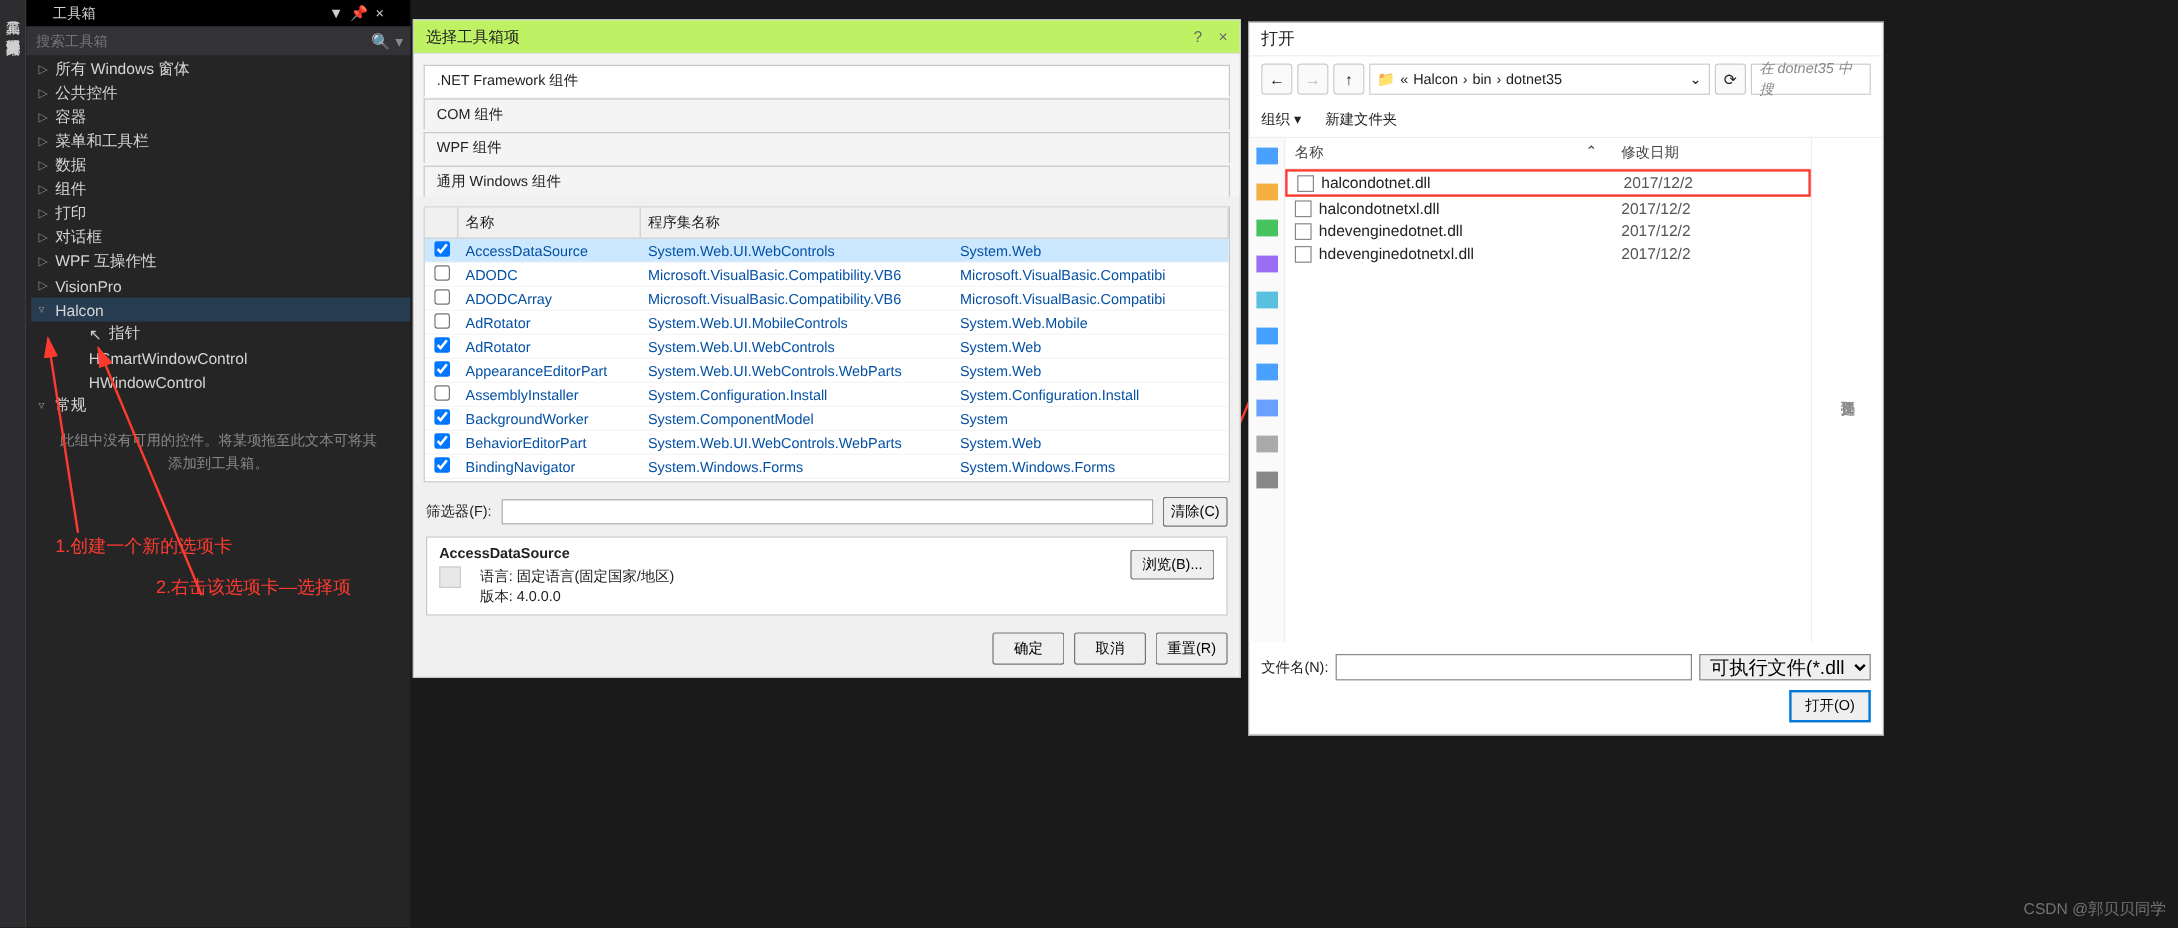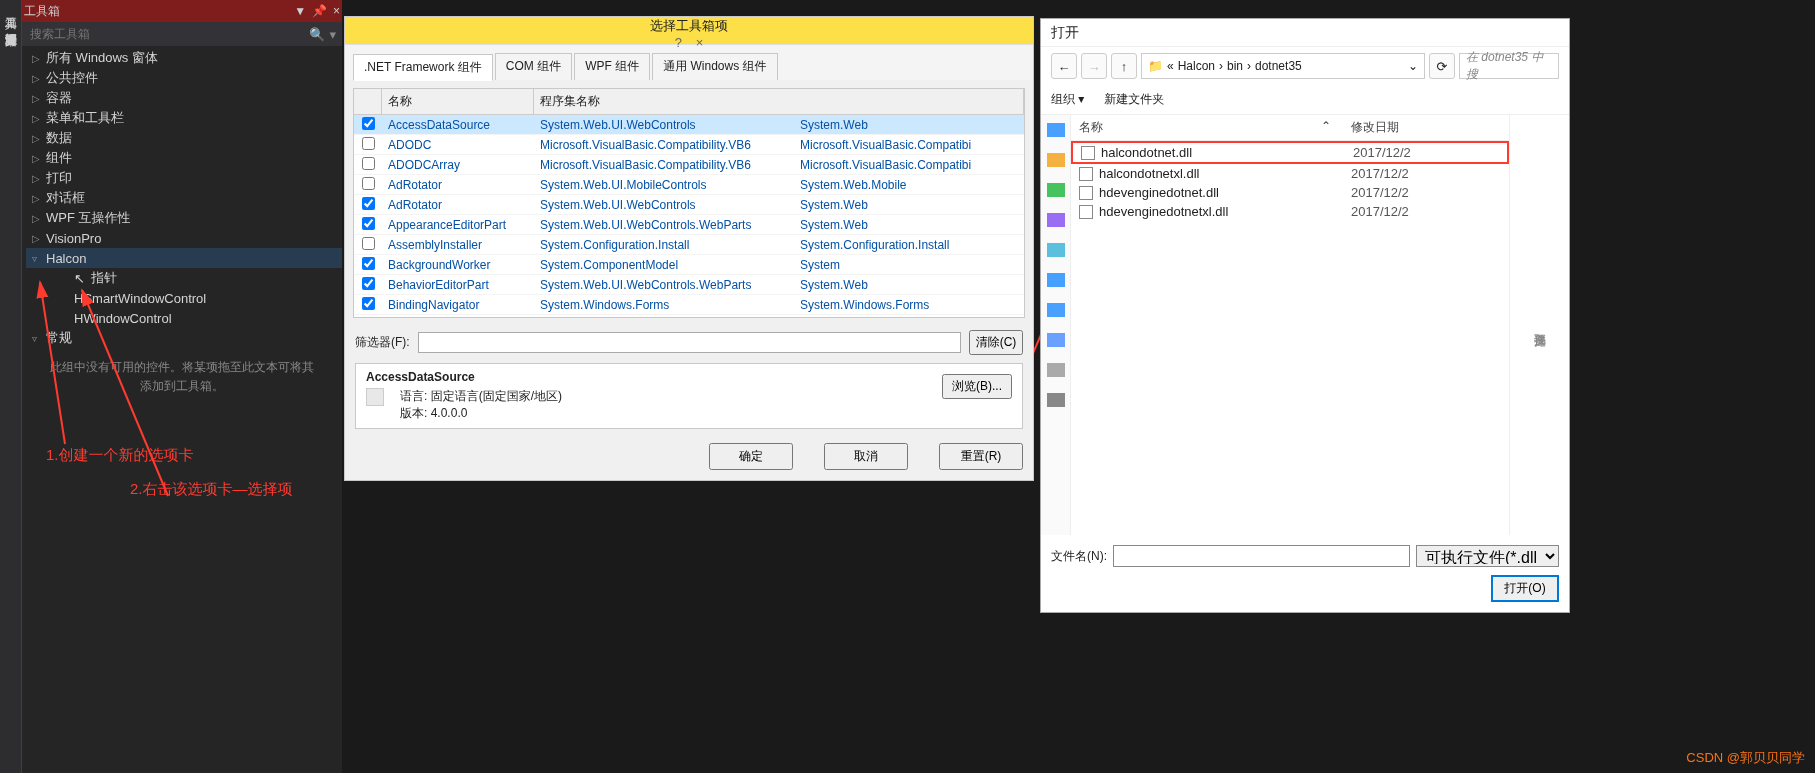--- a/index.html
+++ b/index.html
@@ -1,34 +1,34 @@
 <!DOCTYPE html>
 <html><head>
 <meta charset="utf-8">
 <style>
 * { box-sizing: border-box; font-family: "Microsoft YaHei", "Segoe UI", sans-serif; }
 body { margin: 0; width: 1815px; height: 773px; background: #1a1a1a; overflow: hidden; position: relative; font-size: 13px; }
 .vs-dark { background: #2d2d30; color: #f1f1f1; }
 .vert-tabs { position: absolute; left: 0; top: 0; width: 22px; height: 773px; background: #2d2d30; border-right: 1px solid #3f3f46; }
 .vert-tab { writing-mode: vertical-rl; font-size: 12px; padding: 8px 2px; color: #d0d0d0; }
 .toolbox { position: absolute; left: 22px; top: 0; width: 320px; height: 773px; background: #252526; color: #d0d0d0; }
-.panel-title { background: #7f1d1d; height: 22px; display: flex; align-items: center; padding: 0 2px; font-size: 12px; justify-content: space-between; }
+.panel-title { background: #000000; height: 22px; display: flex; align-items: center; padding: 0 22px; font-size: 12px; justify-content: space-between; }
 .panel-icons { display: flex; gap: 6px; }
 .search-row { display: flex; align-items: center; height: 24px; background: #333337; padding: 0 6px; }
 .search-row input { flex: 1; background: transparent; border: none; color: #ccc; font-size: 12px; outline: none; }
 .tree { padding: 2px 0 0 4px; }
 .tree-item { display: flex; align-items: center; height: 20px; padding-left: 6px; color: #d4d4d4; }
 .tree-item .chevron { width: 14px; display: inline-block; color: #888; font-size: 10px; }
 .tree-item.selected { background: #3399ff33; }
 .child { padding-left: 48px; display: flex; align-items: center; height: 20px; color: #d4d4d4; }
 .hint { color: #888; text-align: center; font-size: 12px; line-height: 1.6; padding: 10px 16px; }
 .ann { position: absolute; color: #ff3b30; font-size: 15px; font-weight: 500; pointer-events: none; }
 .dlg { position: absolute; background: #f0f0f0; border: 1px solid #c8c8c8; color: #222; }
-.dlg-title { height: 28px; display: flex; align-items: center; padding: 0 10px; font-size: 13px; background: #fde047; border-bottom: 1px solid #e0e0e0; justify-content: space-between; flex-direction: column; }
-.tabstrip { display: flex; gap: 2px; padding: 8px 8px 0 8px; background: #f4f4f4; }
+.dlg-title { height: 28px; display: flex; align-items: center; padding: 0 10px; font-size: 13px; background: #bef264; border-bottom: 1px solid #e0e0e0; justify-content: space-between; }
+.tabstrip { display: flex; gap: 2px; padding: 8px 8px 0 8px; background: #f4f4f4; flex-direction: column; }
 .tab { padding: 4px 10px; background: #f4f4f4; border: 1px solid #c8c8c8; border-bottom: none; font-size: 12px; cursor: pointer; }
 .tab.active { background: #fff; border-bottom: 1px solid #fff; position: relative; top: 1px; }
 .grid-wrap { margin: 8px; border: 1px solid #c8c8c8; background: #fff; height: 230px; display: flex; flex-direction: column; }
 .grid-head { display: flex; background: #f0f0f0; border-bottom: 1px solid #ccc; font-size: 12px; }
 .grid-head div { padding: 4px 6px; border-right: 1px solid #ccc; }
 .c-chk { width: 28px; text-align: center; }
 .c-name { width: 152px; }
 .c-ns { width: 260px; }
 .c-asm { flex: 1; }
 .grid-body { overflow-y: auto; flex: 1; }
@@ -38,21 +38,21 @@
 .grow > div { padding: 1px 6px; overflow: hidden; white-space: nowrap; }
 .filter-row { display: flex; align-items: center; gap: 8px; padding: 4px 10px; font-size: 12px; }
 .filter-row input { flex: 1; border: 1px solid #aaa; padding: 2px 4px; }
 .filter-row button { width: 54px; padding: 2px 0; font-size: 12px; }
 .det-box { margin: 4px 10px; border: 1px solid #c8c8c8; padding: 6px 10px; background: #fff; font-size: 12px; position: relative; }
 .det-box .dt { font-weight: bold; margin-bottom: 4px; }
 .det-box .ic { width: 18px; height: 18px; background: #e8e8e8; display: inline-block; margin-right: 8px; border: 1px solid #ccc; vertical-align: top; }
 .det-right { position: absolute; right: 10px; top: 10px; }
 .det-right button { width: 70px; padding: 2px 0; font-size: 12px; }
 .btn-row { display: flex; gap: 8px; justify-content: flex-end; padding: 10px; }
-.btn-row button { width: 84px; padding: 3px 0; font-size: 12px; margin-left: 23px; }
+.btn-row button { width: 60px; padding: 3px 0; font-size: 12px; }
 .fdlg { position: absolute; background: #fff; color: #222; border: 1px solid #aaa; }
 .f-title { height: 28px; display: flex; align-items: center; padding: 0 10px; font-size: 14px; border-bottom: 1px solid #eee; }
 .crumbs { display: flex; align-items: center; gap: 4px; padding: 6px 10px; font-size: 13px; }
 .crumbs .ar, .crumbs .up, .crumbs .rf { width: 26px; height: 26px; border: 1px solid #ccc; display: flex; align-items: center; justify-content: center; border-radius: 3px; background: #fafafa; }
 .path { flex: 1; border: 1px solid #ccc; height: 26px; display: flex; align-items: center; padding: 0 6px; gap: 4px; font-size: 12px; }
 .sbox { border: 1px solid #ccc; height: 26px; padding: 0 6px; display: flex; align-items: center; color: #888; font-size: 12px; width: 100px; font-style: italic; }
 .toolbar2 { display: flex; gap: 20px; padding: 6px 10px; font-size: 12px; border-bottom: 1px solid #eee; }
 .fcontent { display: flex; height: 420px; }
 .fside { width: 30px; background: #fafafa; border-right: 1px solid #eee; display: flex; flex-direction: column; align-items: center; gap: 16px; padding-top: 8px; }
 .fside span { width: 18px; height: 14px; display: block; }
@@ -67,21 +67,21 @@
 .redbox { border: 2px solid #ff3b30; }
 .fprev { width: 60px; border-left: 1px solid #eee; display: flex; align-items: center; justify-content: center; font-size: 12px; color: #888; writing-mode: vertical-rl; }
 .fbottom { padding: 10px; }
 .fn-row { display: flex; align-items: center; gap: 6px; font-size: 12px; margin-bottom: 8px; }
 .fn-row input { flex: 1; border: 1px solid #888; padding: 2px 4px; height: 22px; }
 .fn-row select { border: 1px solid #888; padding: 2px 4px; height: 22px; font-size: 16px; }
 .fbtns { display: flex; gap: 8px; justify-content: flex-end; }
 .fbtns button { width: 68px; padding: 3px 0; font-size: 12px; }
 .fbtns button.primary { border: 2px solid #0078d7; }
 svg.arrows { position: absolute; left: 0; top: 0; pointer-events: none; }
-.watermark { position: absolute; right: 10px; bottom: 6px; color: #f97316; font-size: 13px; }
+.watermark { position: absolute; right: 10px; bottom: 6px; color: #737373; font-size: 13px; }
 </style>
 </head>
 <body>
 
 <div class="vert-tabs vs-dark">
   <div class="vert-tab">工具箱</div>
   <div class="vert-tab">解决方案资源管理器</div>
 </div>
 
 <div class="toolbox">

